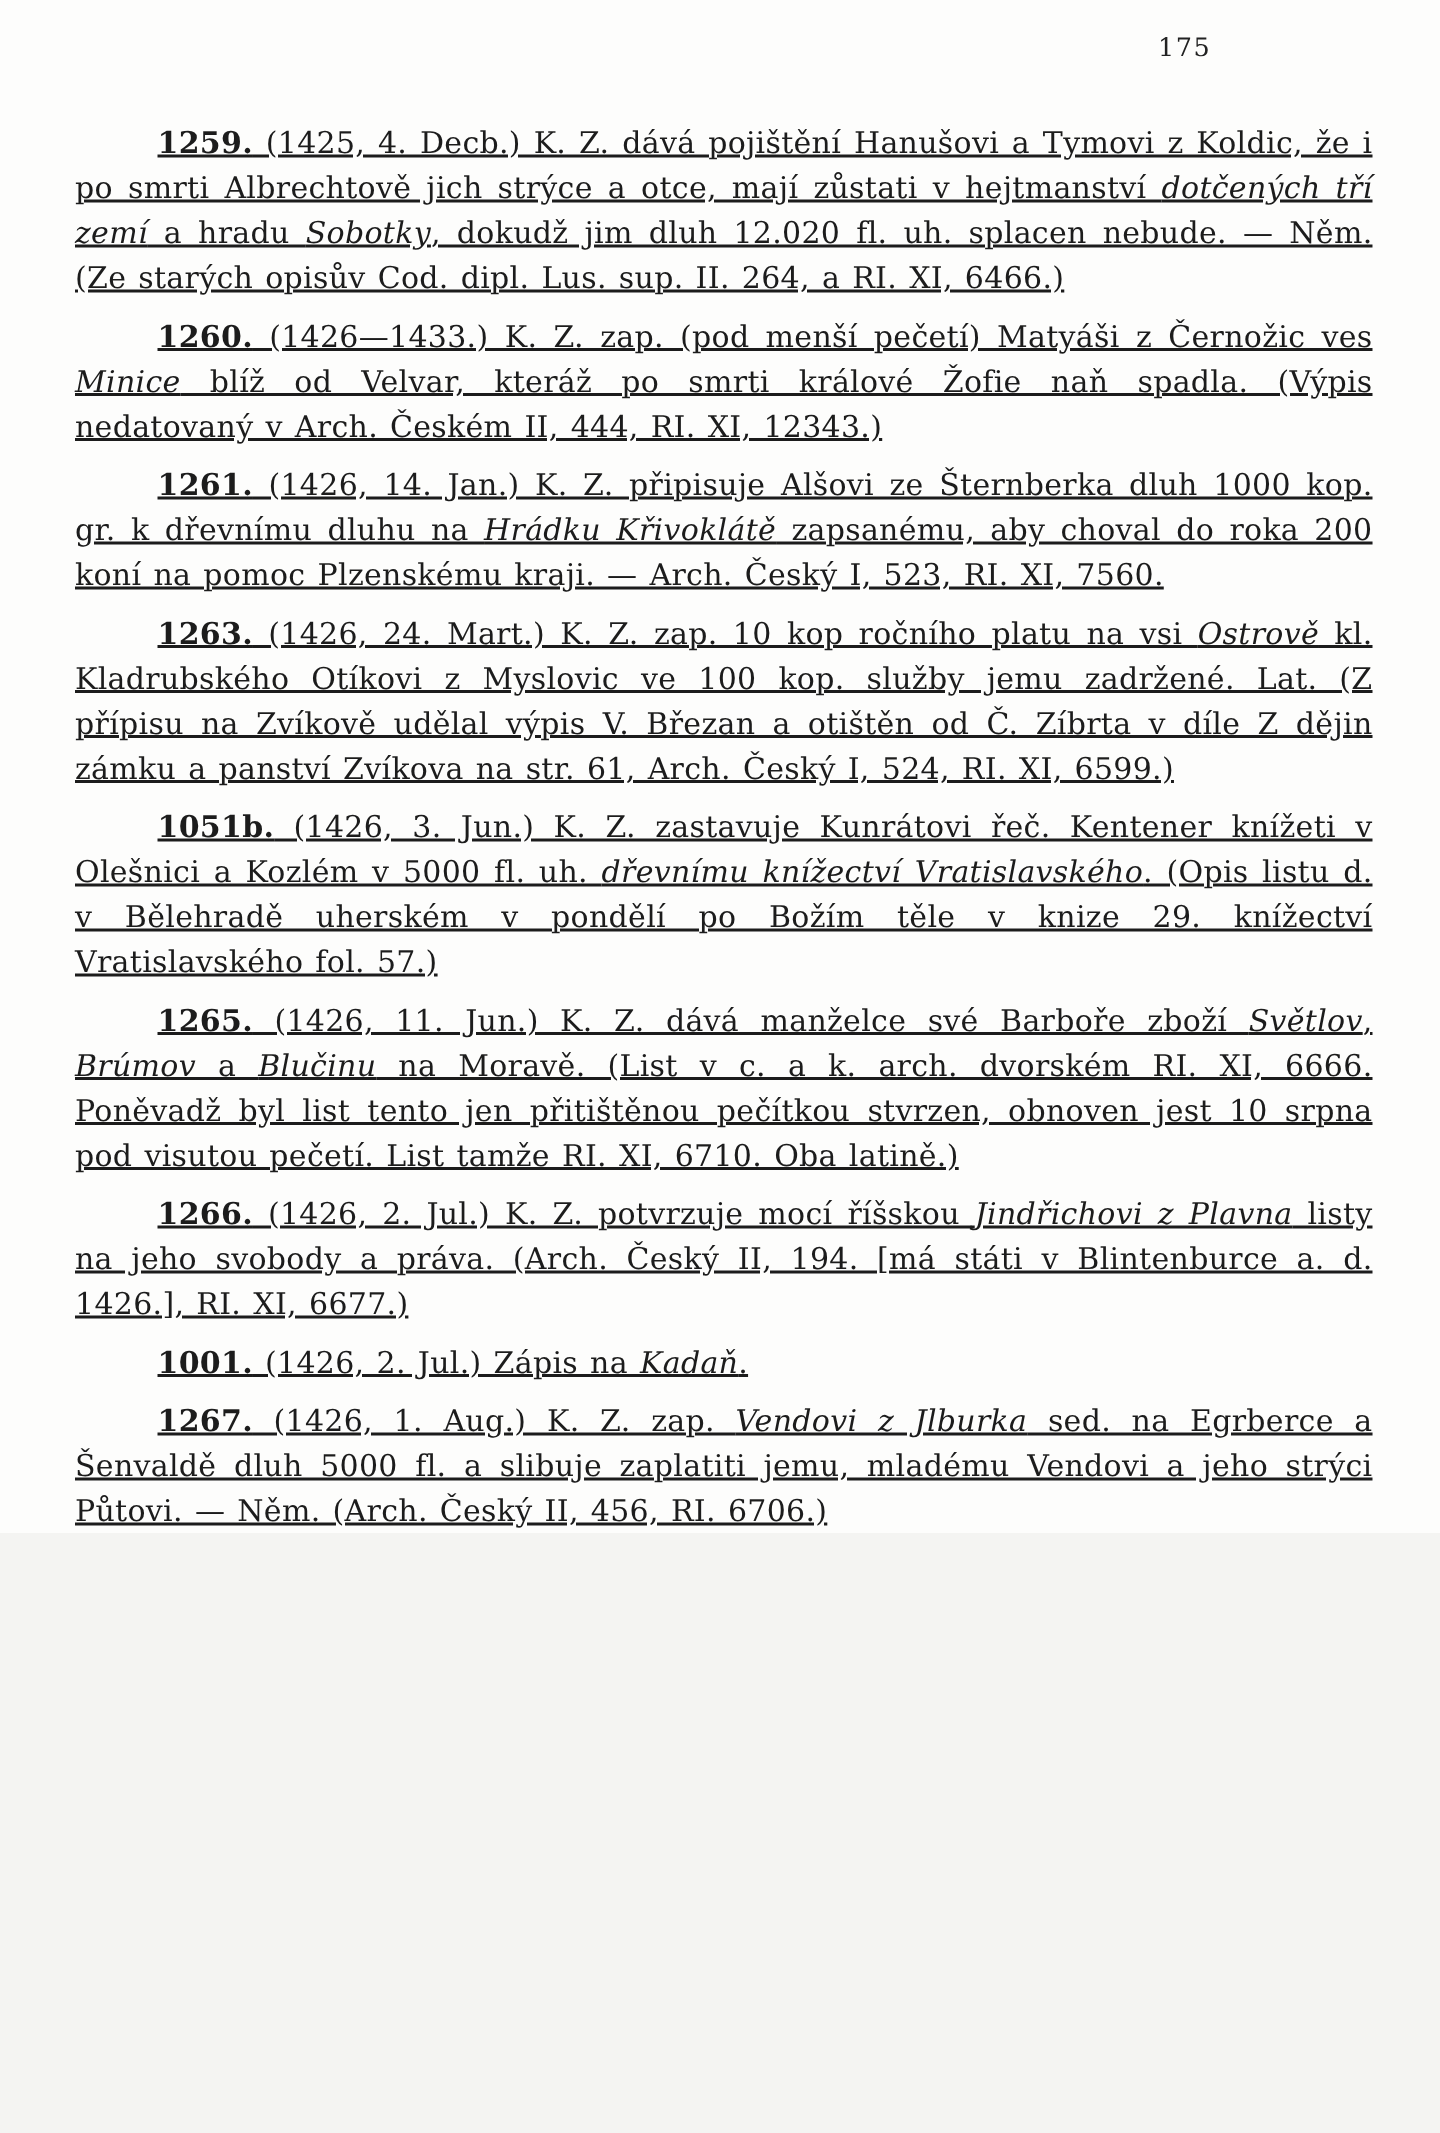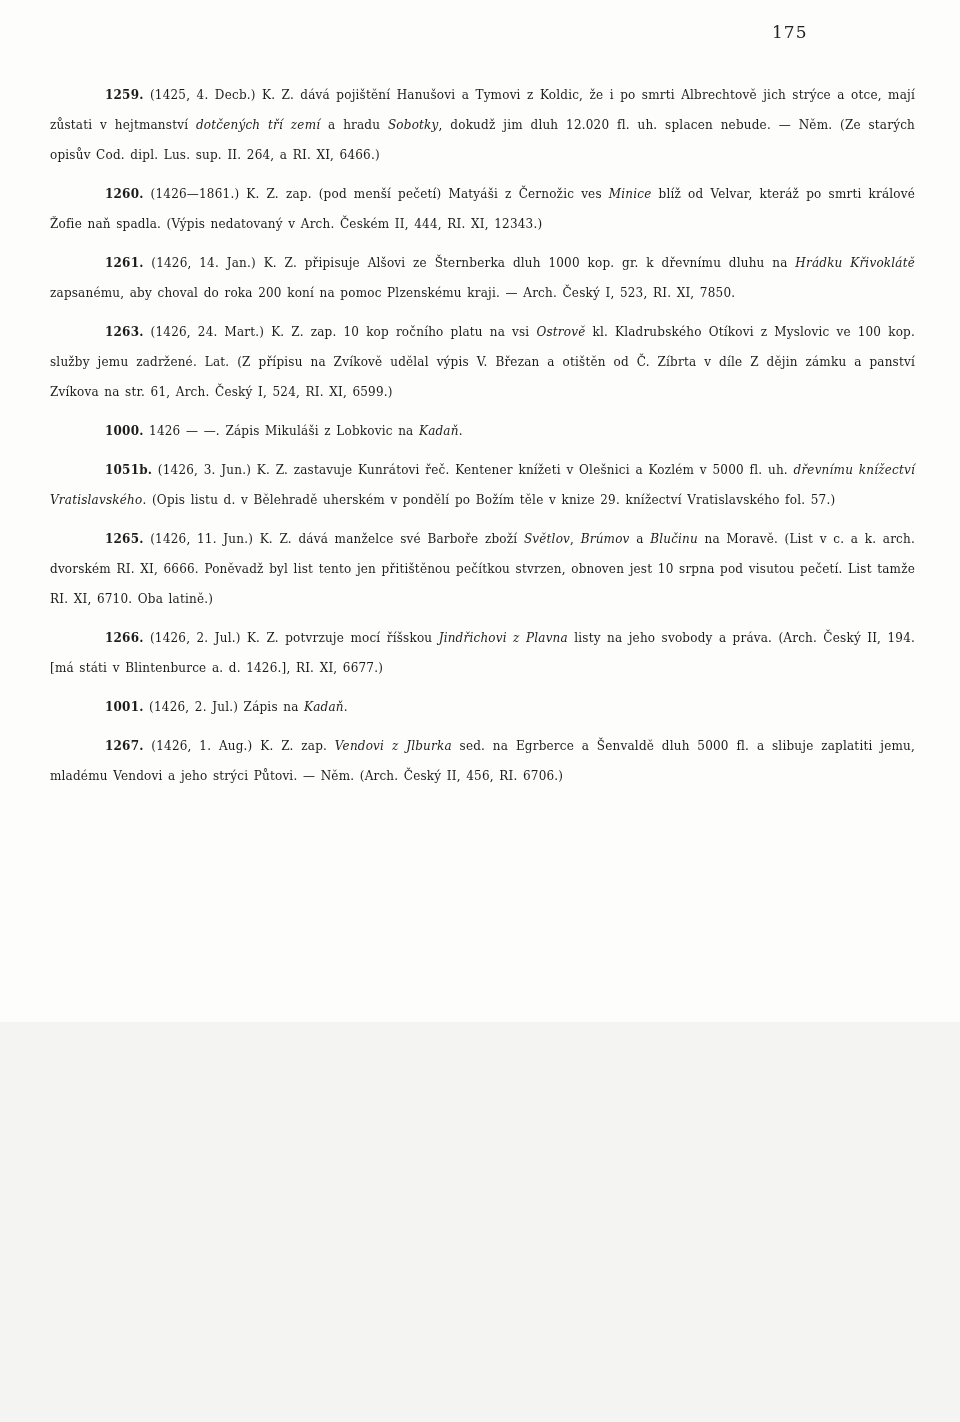--- a/index.html
+++ b/index.html
@@ -25,41 +25,41 @@
     left: 772px;
     font-size: 17px;
     letter-spacing: 1px;
     color: #222;
   }
   .entries {
     width: 865px;
   }
   .entry {
     margin: 0 0 9px 0;
-    font-size: 12px;
+    font-size: 20px;
     line-height: 30px;
     text-align: justify;
     text-indent: 55px;
     word-spacing: 1.5px;
     letter-spacing: 0.2px;
+    text-decoration: underline;
   }
   .run-bold   { font-weight: bold; }
   .run-italic { font-style: italic; }
   .run-normal { font-style: normal; }
 </style>
 </head>
 <body>
 
 <div class="page">
   <div class="page-number">175</div>
   <div class="entries">
       <p class="entry"><span class="run-bold">1259.</span><span class="run-normal"> (1425, 4. Decb.) K. Z. dává pojištění Hanušovi a Tymovi z Koldic, že i po smrti Albrechtově jich strýce a otce, mají zůstati v hejtmanství </span><span class="run-italic">dotčených tří zemí</span><span class="run-normal"> a hradu </span><span class="run-italic">Sobotky</span><span class="run-normal">, dokudž jim dluh 12.020 fl. uh. splacen nebude. — Něm. (Ze starých opisův Cod. dipl. Lus. sup. II. 264, a RI. XI, 6466.)</span></p>
-      <p class="entry"><span class="run-bold">1260.</span><span class="run-normal"> (1426—1861.) K. Z. zap. (pod menší pečetí) Matyáši z Černožic ves </span><span class="run-italic">Minice</span><span class="run-normal"> blíž od Velvar, kteráž po smrti králové Žofie naň spadla. (Výpis nedatovaný v Arch. Českém II, 444, RI. XI, 12343.)</span></p>
-      <p class="entry"><span class="run-bold">1261.</span><span class="run-normal"> (1426, 14. Jan.) K. Z. připisuje Alšovi ze Šternberka dluh 1000 kop. gr. k dřevnímu dluhu na </span><span class="run-italic">Hrádku Křivoklátě</span><span class="run-normal"> zapsanému, aby choval do roka 200 koní na pomoc Plzenskému kraji. — Arch. Český I, 523, RI. XI, 7850.</span></p>
+      <p class="entry"><span class="run-bold">1260.</span><span class="run-normal"> (1426—1433.) K. Z. zap. (pod menší pečetí) Matyáši z Černožic ves </span><span class="run-italic">Minice</span><span class="run-normal"> blíž od Velvar, kteráž po smrti králové Žofie naň spadla. (Výpis nedatovaný v Arch. Českém II, 444, RI. XI, 12343.)</span></p>
+      <p class="entry"><span class="run-bold">1261.</span><span class="run-normal"> (1426, 14. Jan.) K. Z. připisuje Alšovi ze Šternberka dluh 1000 kop. gr. k dřevnímu dluhu na </span><span class="run-italic">Hrádku Křivoklátě</span><span class="run-normal"> zapsanému, aby choval do roka 200 koní na pomoc Plzenskému kraji. — Arch. Český I, 523, RI. XI, 7560.</span></p>
       <p class="entry"><span class="run-bold">1263.</span><span class="run-normal"> (1426, 24. Mart.) K. Z. zap. 10 kop ročního platu na vsi </span><span class="run-italic">Ostrově</span><span class="run-normal"> kl. Kladrubského Otíkovi z Myslovic ve 100 kop. služby jemu zadržené. Lat. (Z přípisu na Zvíkově udělal výpis V. Březan a otištěn od Č. Zíbrta v díle Z dějin zámku a panství Zvíkova na str. 61, Arch. Český I, 524, RI. XI, 6599.)</span></p>
-      <p class="entry"><span class="run-bold">1000.</span><span class="run-normal"> 1426 — —. Zápis Mikuláši z Lobkovic na </span><span class="run-italic">Kadaň</span><span class="run-normal">.</span></p>
       <p class="entry"><span class="run-bold">1051b.</span><span class="run-normal"> (1426, 3. Jun.) K. Z. zastavuje Kunrátovi řeč. Kentener knížeti v Olešnici a Kozlém v 5000 fl. uh. </span><span class="run-italic">dřevnímu knížectví Vratislavského</span><span class="run-normal">. (Opis listu d. v Bělehradě uherském v pondělí po Božím těle v knize 29. knížectví Vratislavského fol. 57.)</span></p>
       <p class="entry"><span class="run-bold">1265.</span><span class="run-normal"> (1426, 11. Jun.) K. Z. dává manželce své Barboře zboží </span><span class="run-italic">Světlov</span><span class="run-normal">, </span><span class="run-italic">Brúmov</span><span class="run-normal"> a </span><span class="run-italic">Blučinu</span><span class="run-normal"> na Moravě. (List v c. a k. arch. dvorském RI. XI, 6666. Poněvadž byl list tento jen přitištěnou pečítkou stvrzen, obnoven jest 10 srpna pod visutou pečetí. List tamže RI. XI, 6710. Oba latině.)</span></p>
       <p class="entry"><span class="run-bold">1266.</span><span class="run-normal"> (1426, 2. Jul.) K. Z. potvrzuje mocí říšskou </span><span class="run-italic">Jindřichovi z Plavna</span><span class="run-normal"> listy na jeho svobody a práva. (Arch. Český II, 194. [má státi v Blintenburce a. d. 1426.], RI. XI, 6677.)</span></p>
       <p class="entry"><span class="run-bold">1001.</span><span class="run-normal"> (1426, 2. Jul.) Zápis na </span><span class="run-italic">Kadaň</span><span class="run-normal">.</span></p>
       <p class="entry"><span class="run-bold">1267.</span><span class="run-normal"> (1426, 1. Aug.) K. Z. zap. </span><span class="run-italic">Vendovi z Jlburka</span><span class="run-normal"> sed. na Egrberce a Šenvaldě dluh 5000 fl. a slibuje zaplatiti jemu, mladému Vendovi a jeho strýci Půtovi. — Něm. (Arch. Český II, 456, RI. 6706.)</span></p>
     </div>
 </div>
 
 </body></html>

